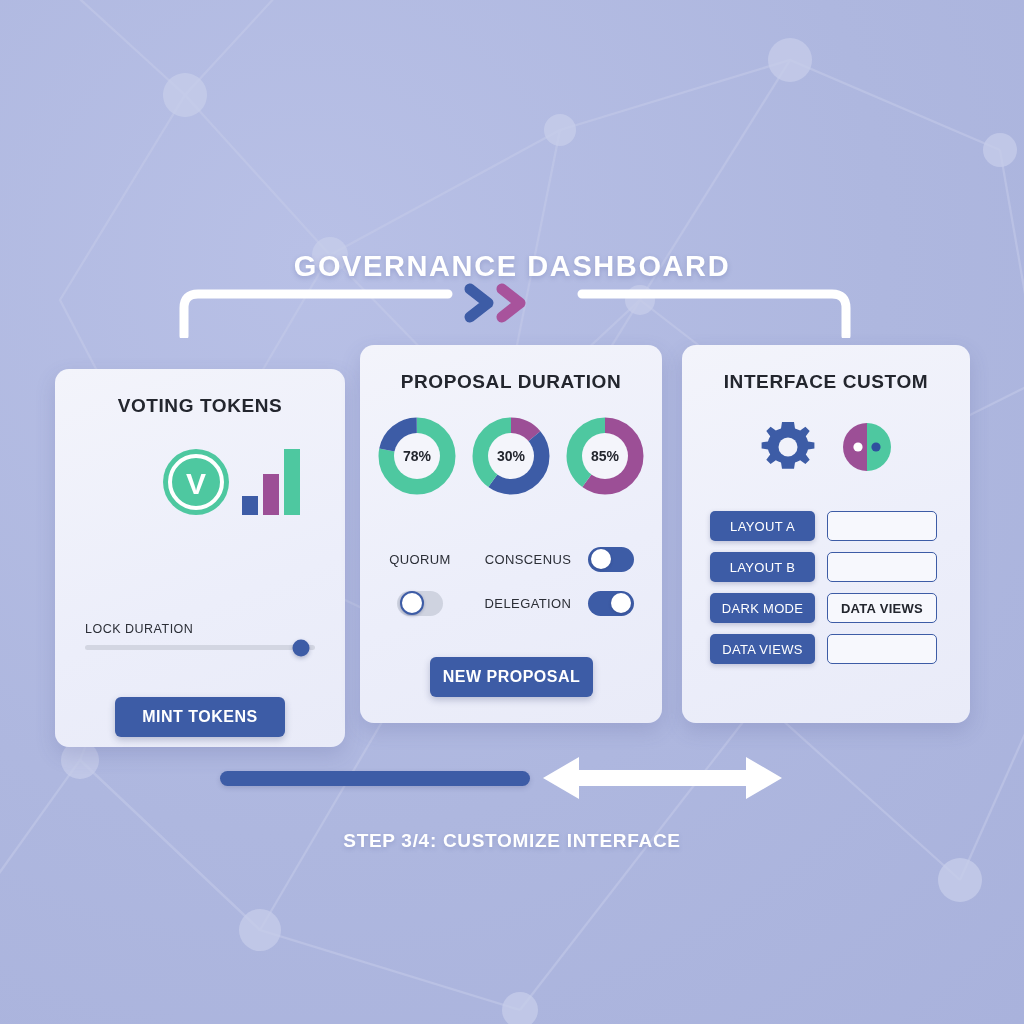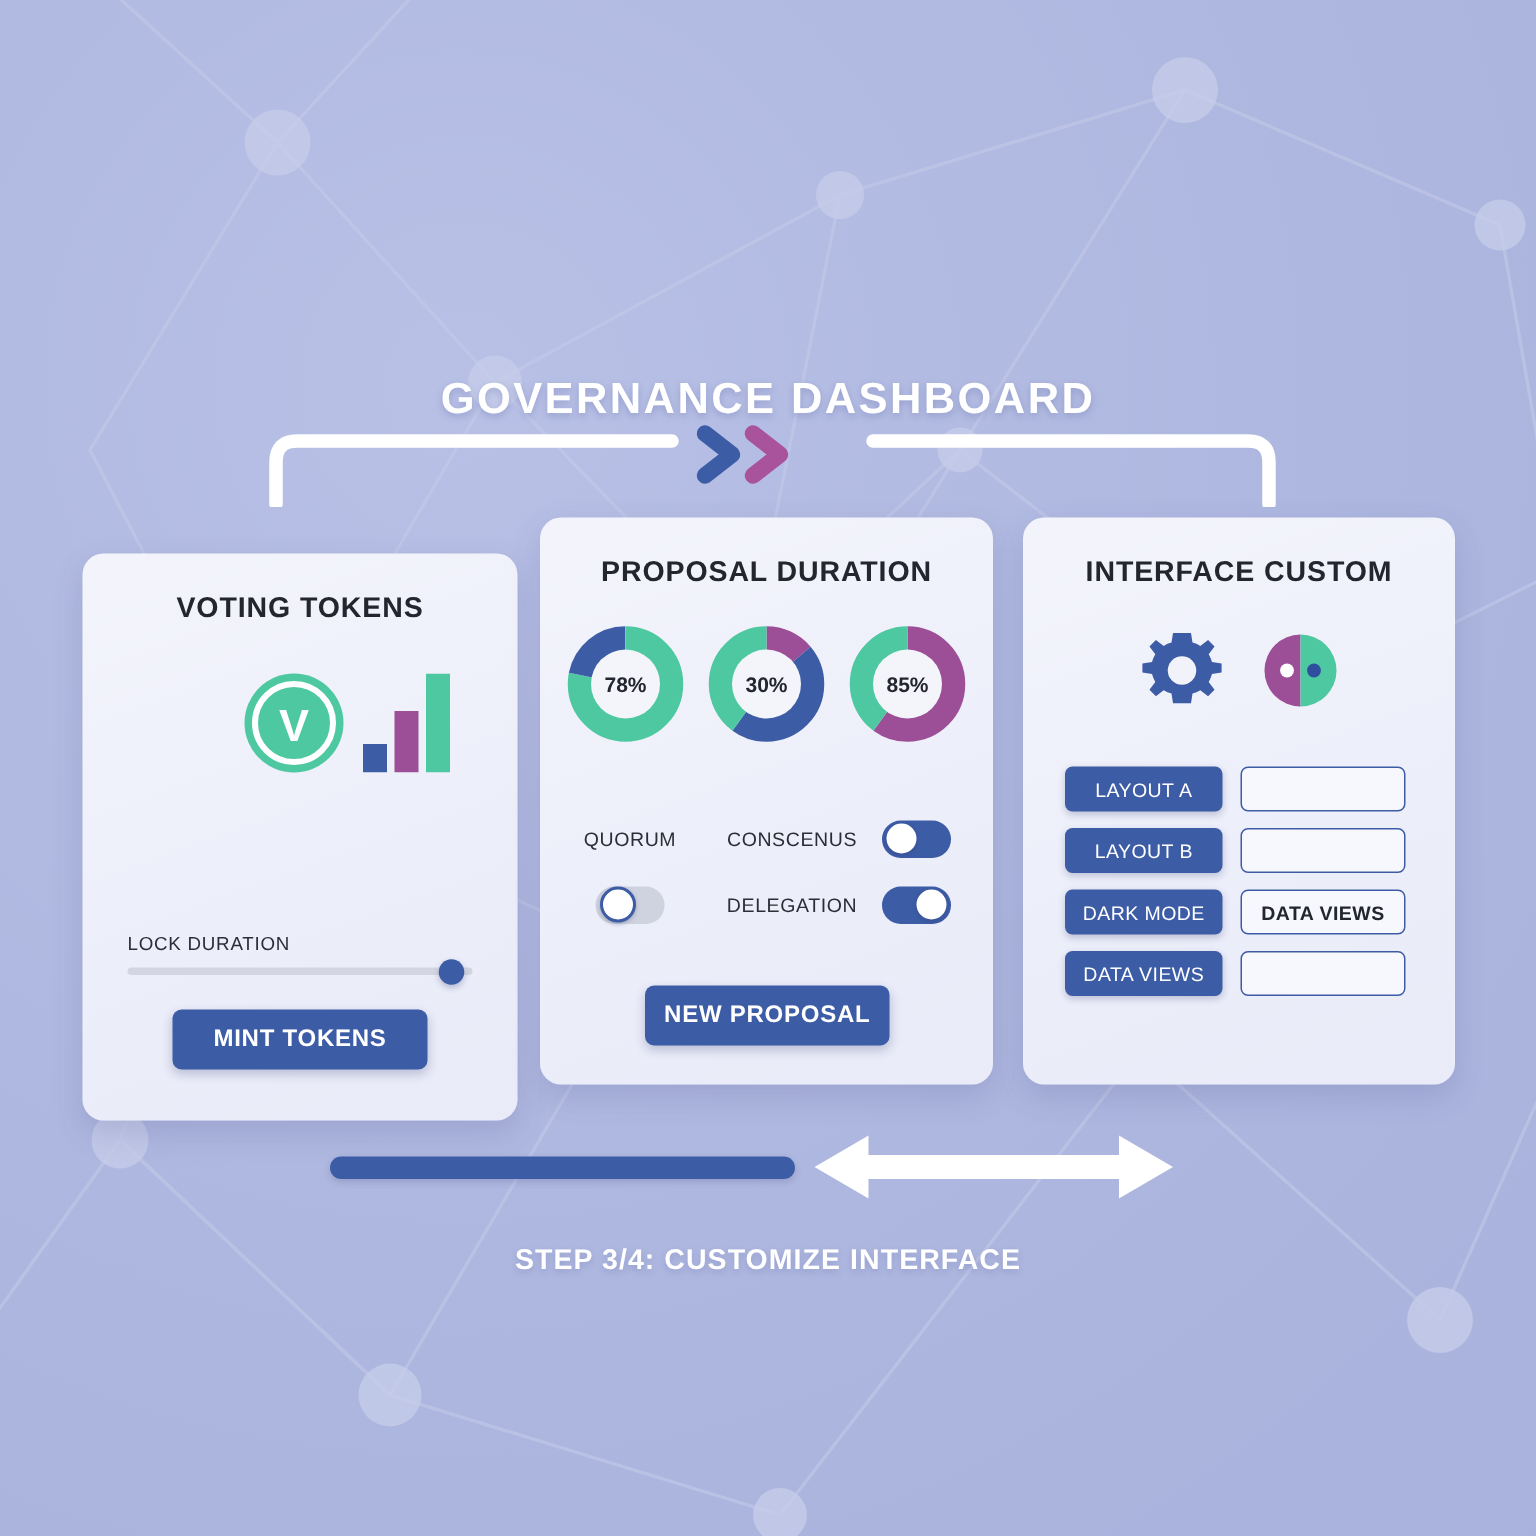--- a/index.html
+++ b/index.html
@@ -117,21 +117,21 @@
     border-radius: 6px;
     background: #3d5ca6;
     color: #fff;
     font-family: "Liberation Sans", sans-serif;
     font-size: 16px;
     font-weight: bold;
     letter-spacing: .5px;
     cursor: pointer;
     box-shadow: 0 3px 7px rgba(50,60,110,.28);
   }
-  #mint-tokens-button     { left: 60px; top: 304px; width: 170px; }
+  #mint-tokens-button     { left: 60px; top: 328px; width: 170px; }
   #new-proposal-button    { left: 70px; top: 312px; width: 163px; }
 
   
   .donut-row { position: absolute; top: 72px; left: 18px; width: 266px; display: flex; justify-content: space-between; }
   .donut { position: relative; width: 78px; height: 78px; }
   .donut-hole {
     position: absolute;
     left: 50%; top: 50%;
     width: 46px; height: 46px;
     margin: -23px 0 0 -23px;

